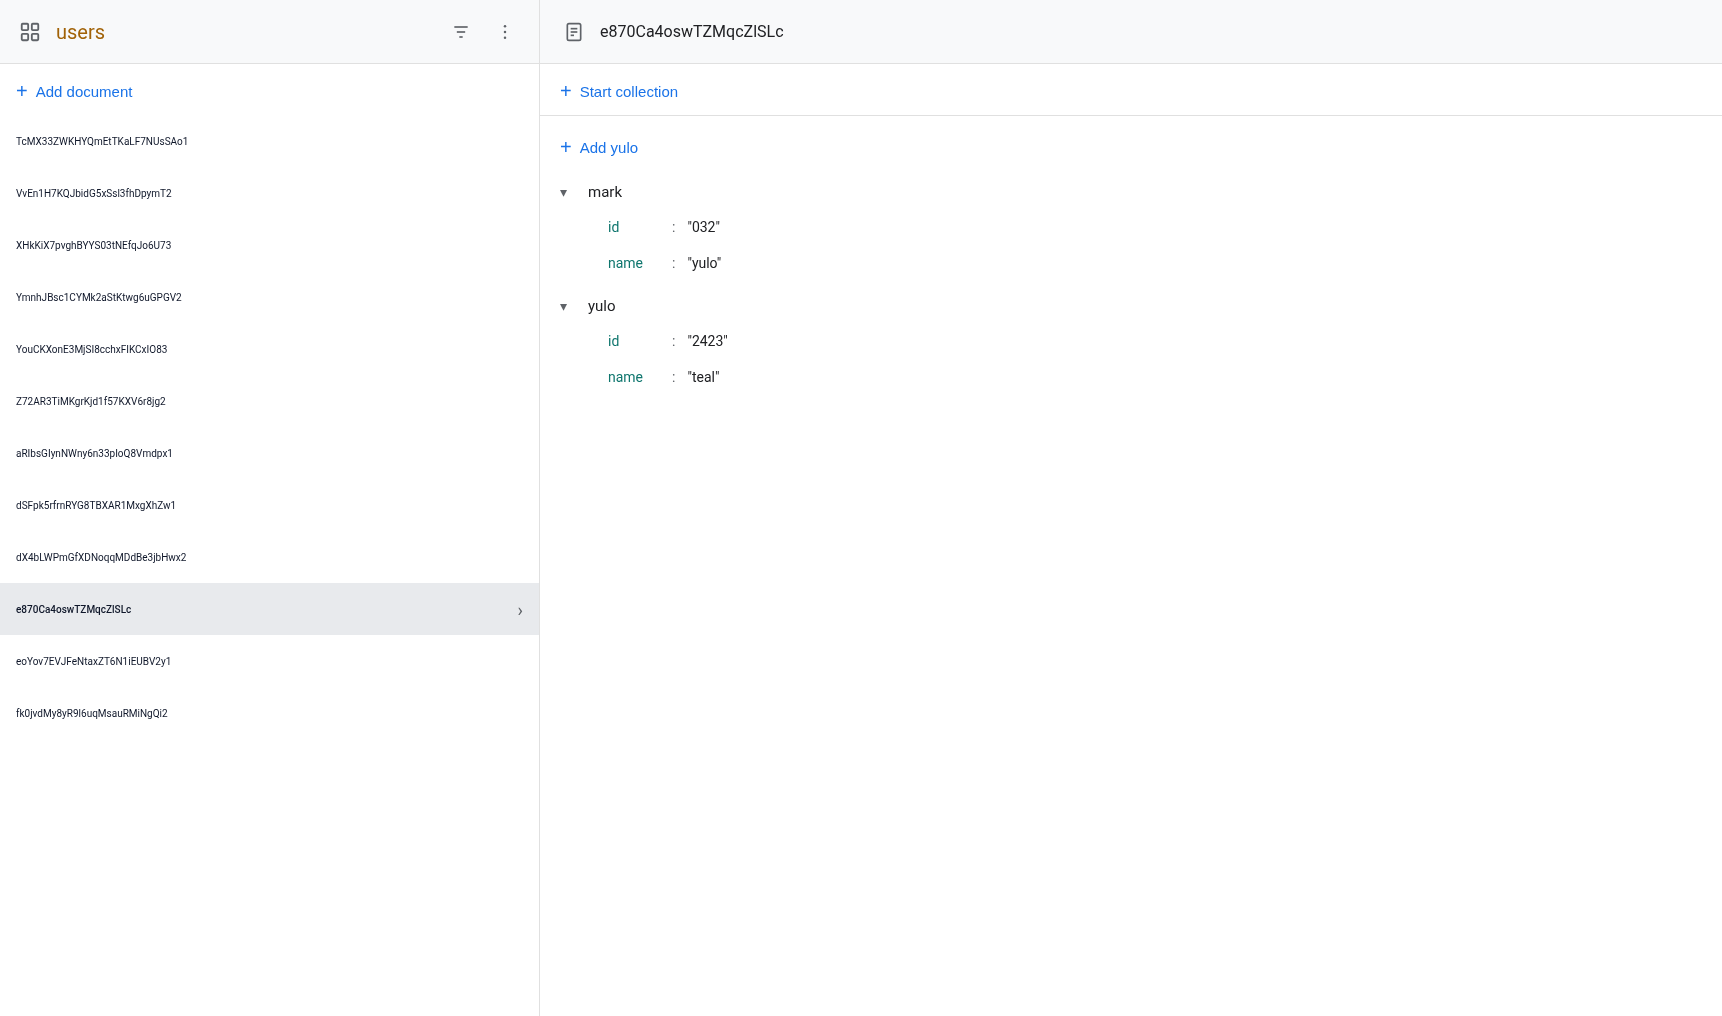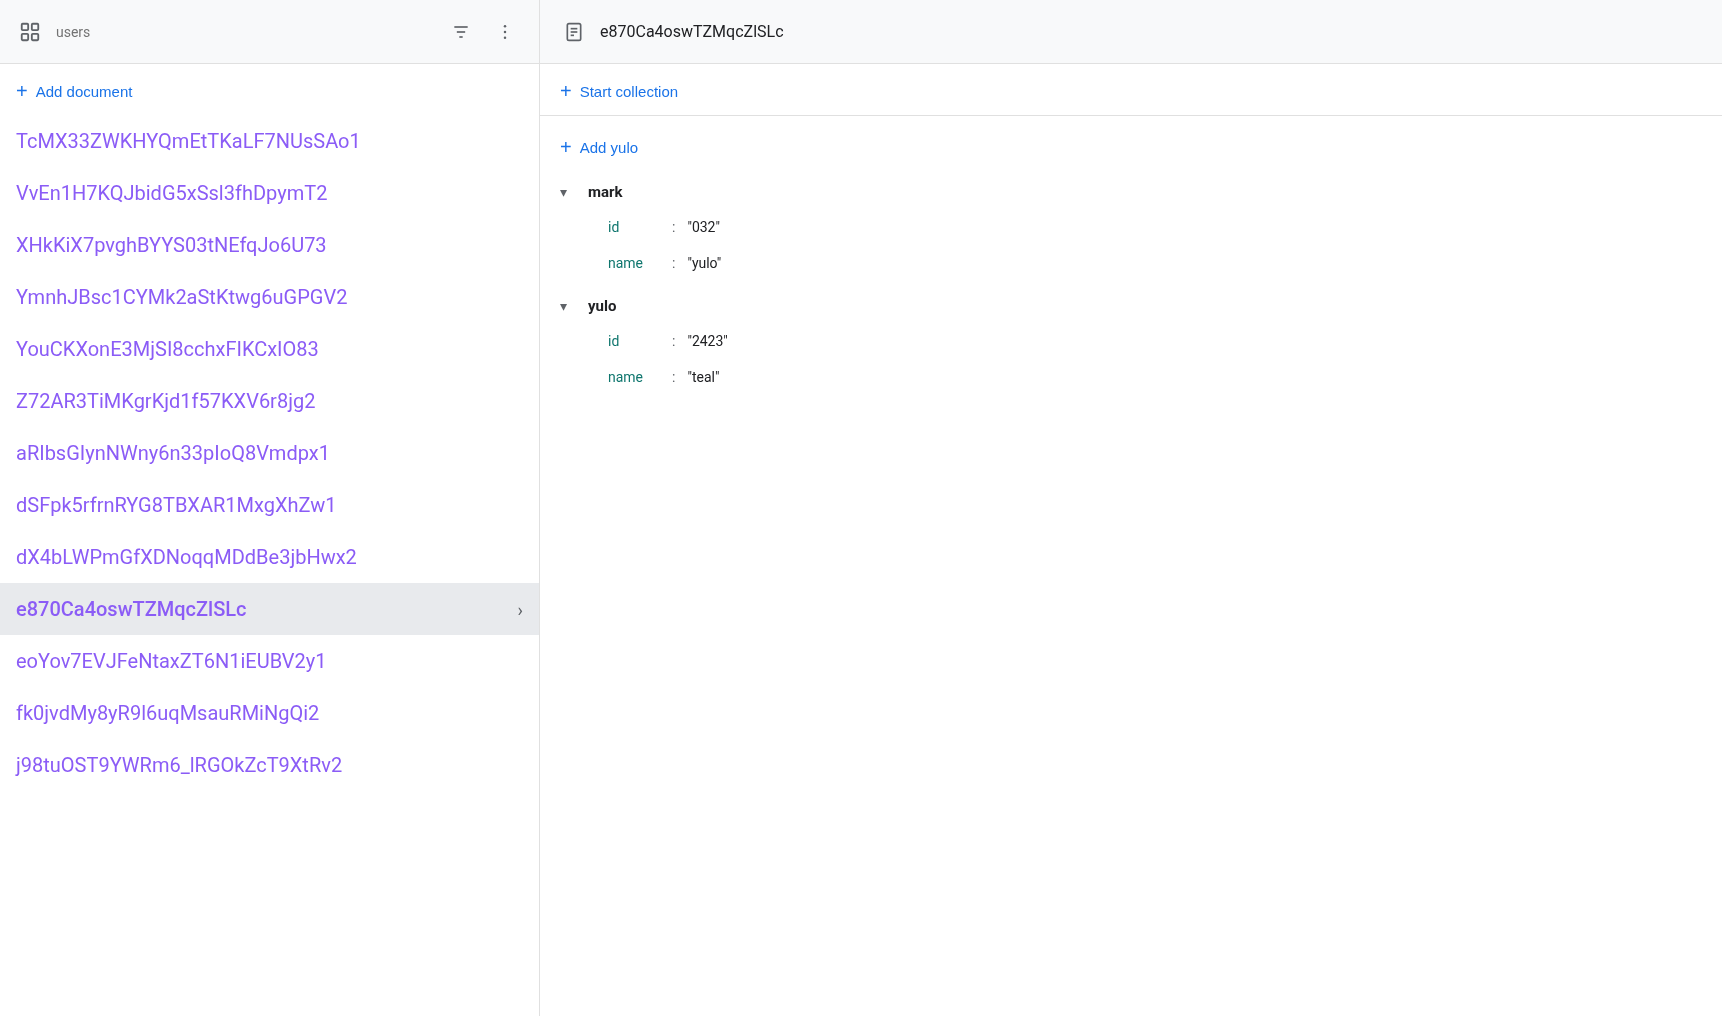--- a/index.html
+++ b/index.html
@@ -38,23 +38,23 @@
     .collection-icon {
       width: 28px;
       height: 28px;
       display: flex;
       align-items: center;
       justify-content: center;
       color: #5f6368;
     }
 
     .header-title {
-      font-size: 14px;
+      font-size: 20px;
       font-weight: 400;
-      color: #737373;
+      color: #a16207;
       flex: 1;
     }
 
     .header-actions {
       display: flex;
       align-items: center;
       gap: 8px;
     }
 
     .icon-btn {
@@ -146,22 +146,22 @@
       position: relative;
       min-height: 52px;
     }
 
     .doc-list-item.selected {
       background: #e8eaed;
     }
 
     .doc-list-item .item-text {
       flex: 1;
-      font-size: 20px;
-      color: #8b5cf6;
+      font-size: 10px;
+      color: #0f172a;
       font-weight: 400;
     }
 
     .doc-list-item.selected .item-text {
       font-weight: 500;
     }
 
     .chevron-right {
       color: #5f6368;
       font-size: 18px;
@@ -228,21 +228,21 @@
 
     .chevron-down {
       color: #5f6368;
       font-size: 14px;
       width: 20px;
     }
 
     .field-name {
       font-size: 15px;
       color: #202124;
-      font-weight: 700;
+      font-weight: 400;
     }
 
     .field-entries {
       padding-left: 48px;
     }
 
     .field-entry {
       display: flex;
       align-items: center;
       padding: 10px 0;
@@ -362,23 +362,20 @@
         </div>
         <div class="doc-list-item selected">
           <span class="item-text">e870Ca4oswTZMqcZlSLc</span>
           <span class="chevron-right">›</span>
         </div>
         <div class="doc-list-item">
           <span class="item-text">eoYov7EVJFeNtaxZT6N1iEUBV2y1</span>
         </div>
         <div class="doc-list-item">
           <span class="item-text">fk0jvdMy8yR9l6uqMsauRMiNgQi2</span>
-        </div>
-        <div class="doc-list-item">
-          <span class="item-text">j98tuOST9YWRm6_lRGOkZcT9XtRv2</span>
         </div>
       </div>
   </div>
 
   <div class="right-panel">
     <div class="start-collection-row">
       <button class="start-collection-btn">
         <span class="plus-icon">+</span>
         <span>Start collection</span>
       </button>

